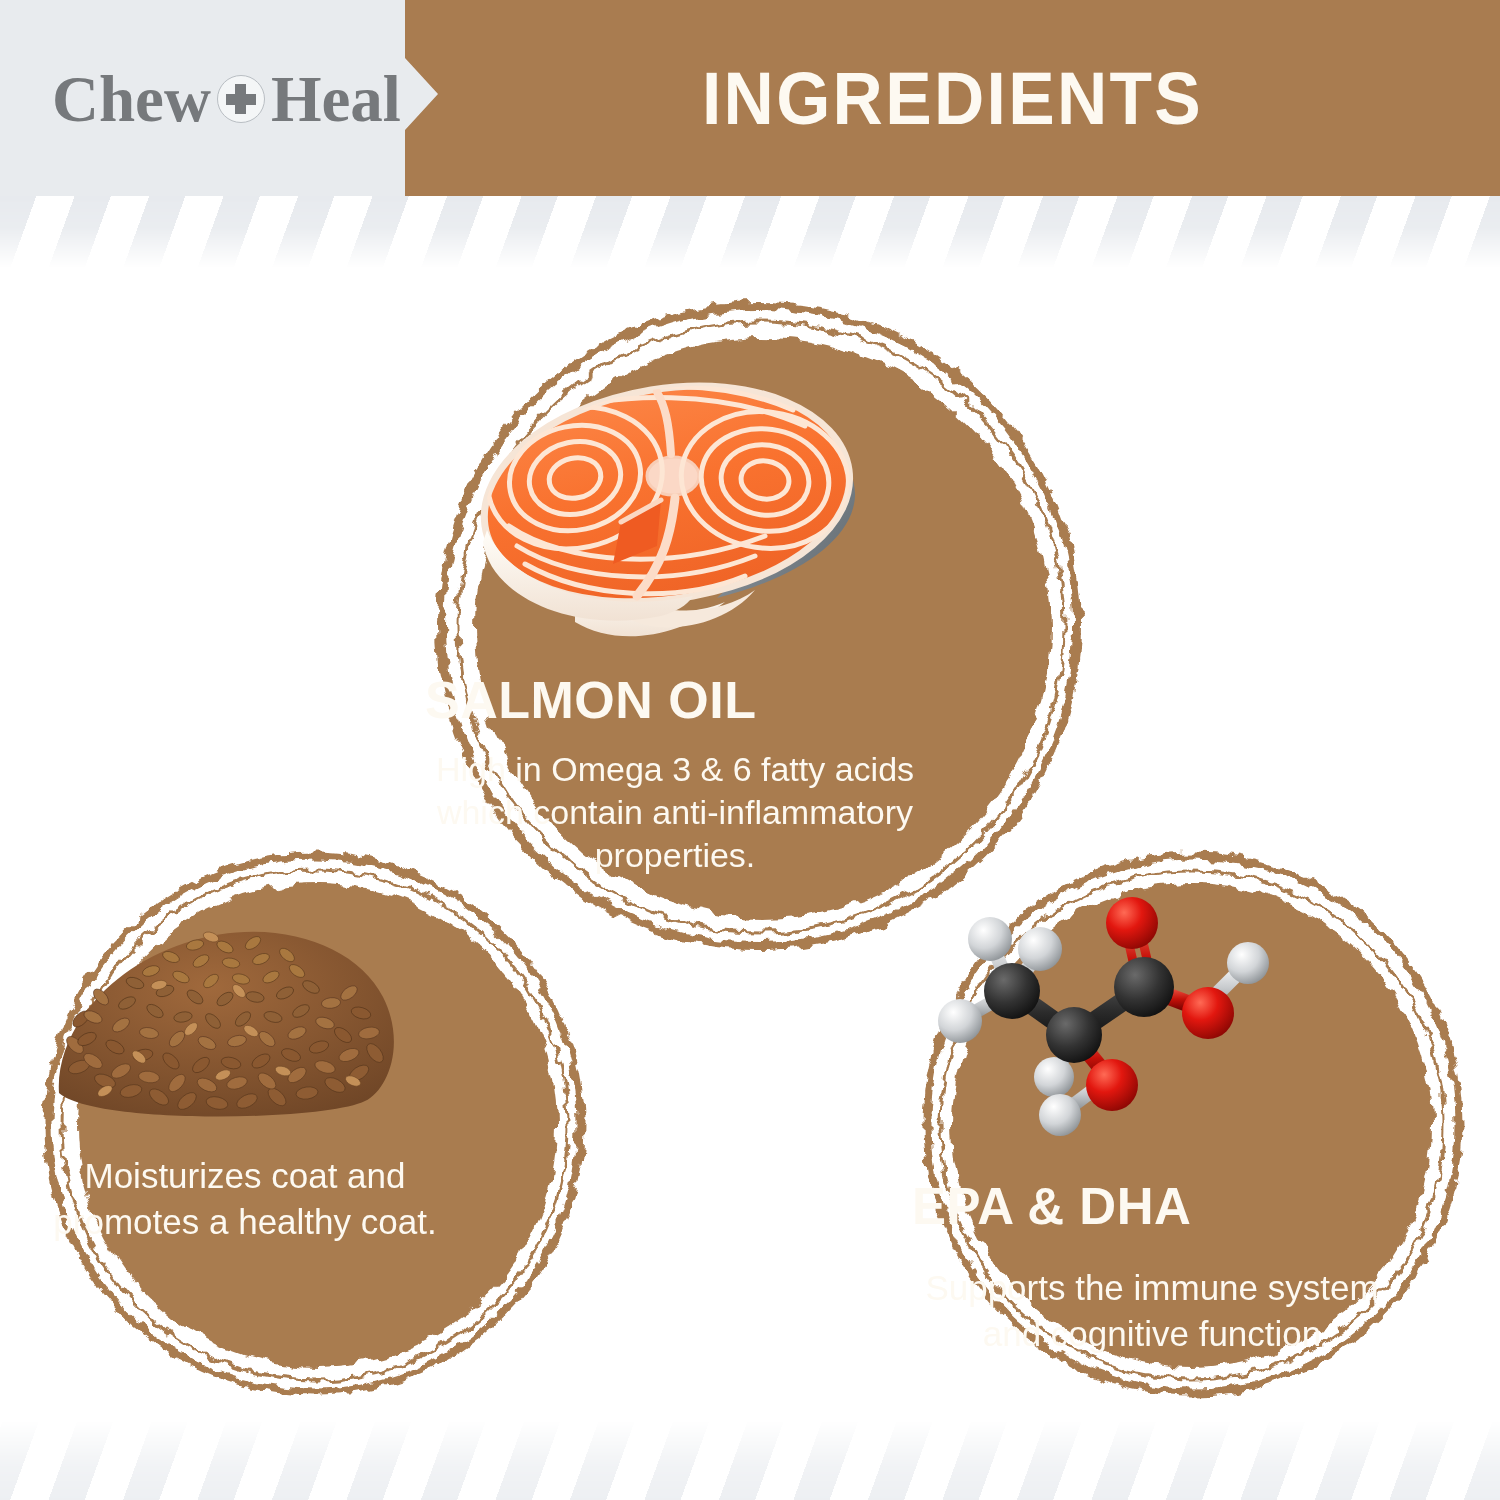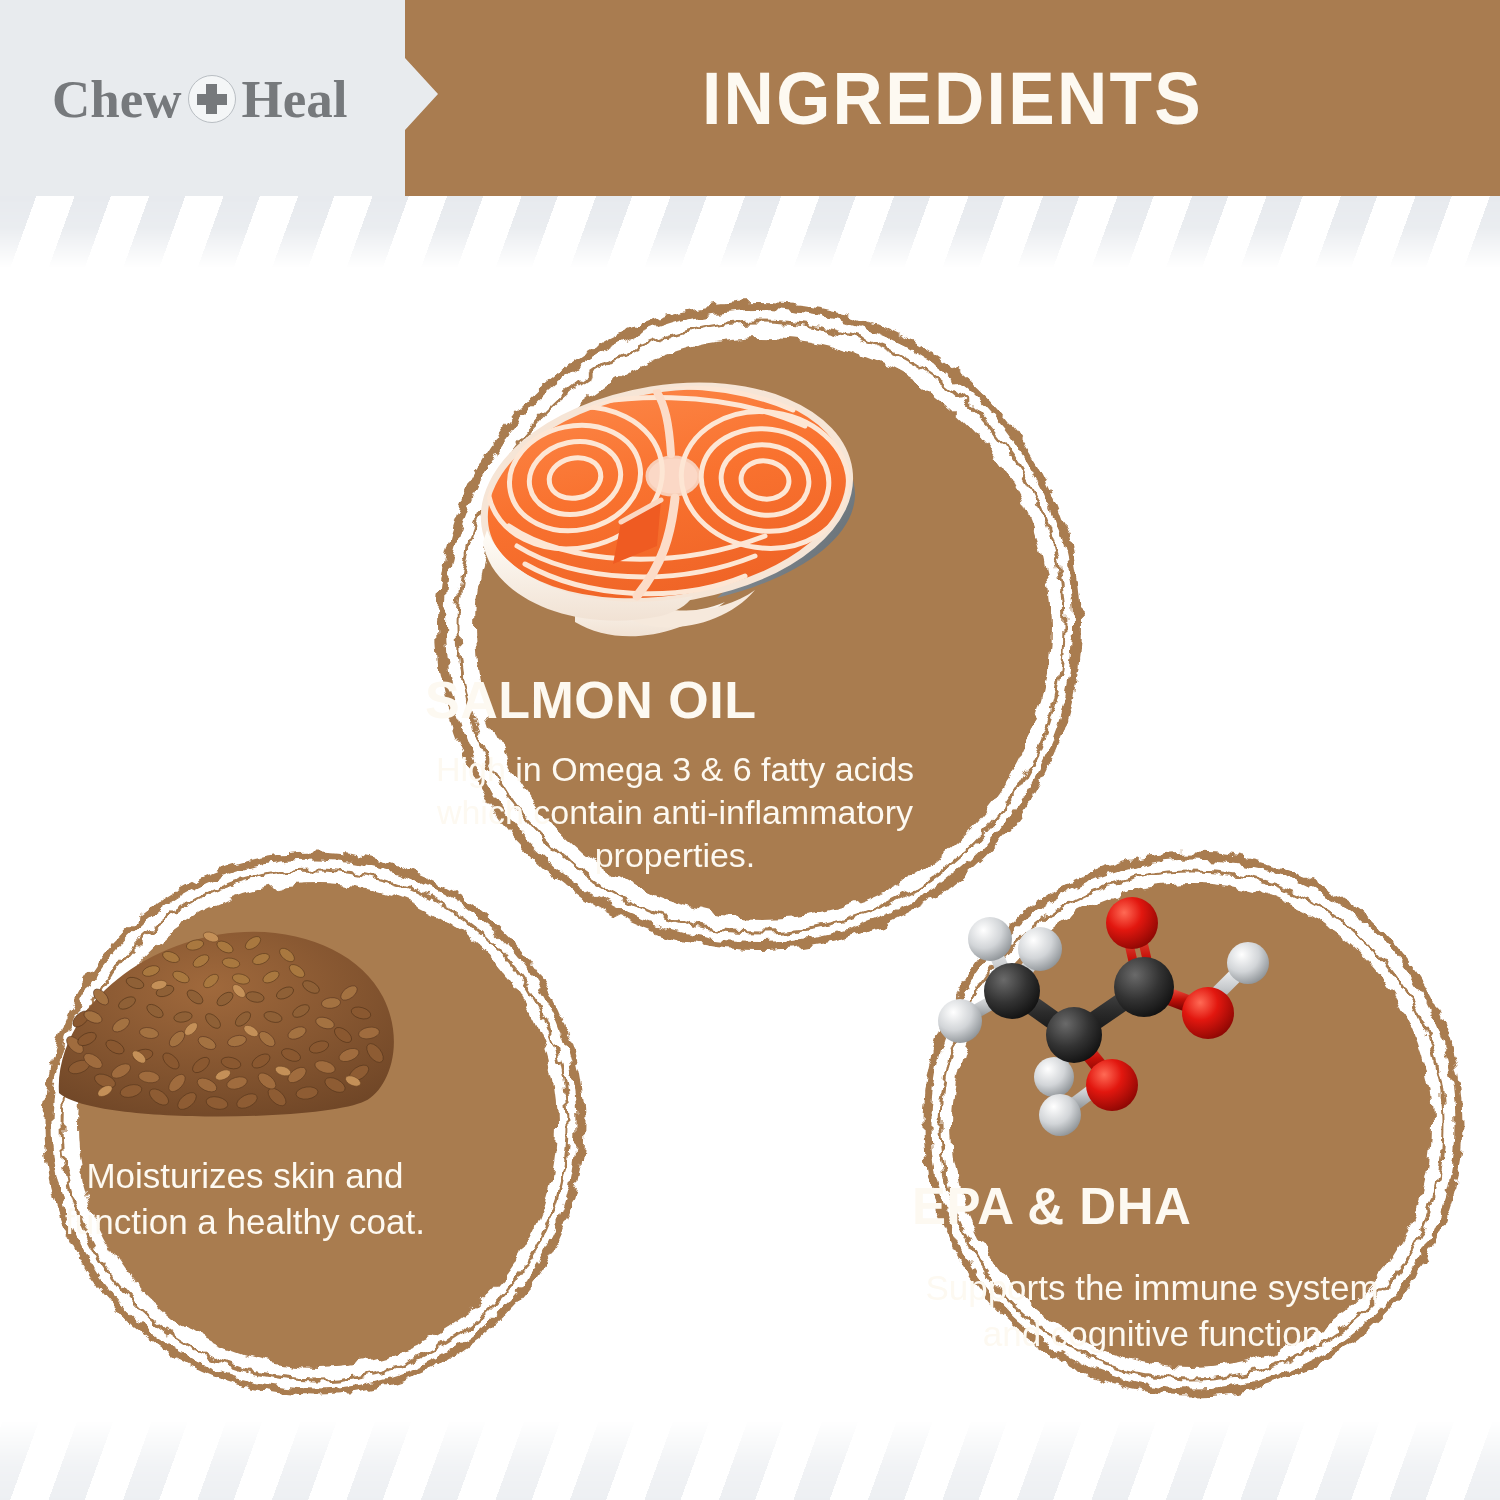--- a/index.html
+++ b/index.html
@@ -54,21 +54,21 @@
   #logo {
     position: absolute;
     left: 52px; top: 68px;
     display: flex;
     align-items: center;
     height: 62px;
   }
   .logo-word {
     font-family: "Liberation Serif", serif;
     font-weight: bold;
-    font-size: 53px;
+    font-size: 65px;
     color: #76797c;
     line-height: 1;
   }
   #logo-plus {
     position: relative;
     width: 46px; height: 46px;
     margin: 0 6px;
     border-radius: 50%;
     border: 1.5px solid #b9bec3;
     background: #f4f6f7;
@@ -433,21 +433,21 @@
           <ellipse cx="216" cy="146" rx="8" ry="4.4" transform="rotate(32 216 146)"></ellipse>
           <ellipse cx="124" cy="100" rx="8" ry="4.4" transform="rotate(-12 124 100)"></ellipse>
           <ellipse cx="204" cy="106" rx="8" ry="4.4" transform="rotate(46 204 106)"></ellipse>
           <ellipse cx="176" cy="52" rx="8" ry="4.4" transform="rotate(20 176 52)"></ellipse>
           <ellipse cx="70" cy="206" rx="8" ry="4.4" transform="rotate(-30 70 206)"></ellipse>
           <ellipse cx="318" cy="196" rx="8" ry="4.4" transform="rotate(24 318 196)"></ellipse>
         </g>
       </g>
     </svg>
 
-    <div class="badge-desc">Moisturizes skin and function a healthy coat.</div>
+    <div class="badge-desc">Moisturizes coat and promotes a healthy coat.</div>
   </div>
 </div>
 
 <div class="badge" id="badge-epa">
   <svg class="ring-svg" viewBox="0 0 560 560">
     <defs>
       <filter id="rough5">
         <feTurbulence type="fractalNoise" baseFrequency="0.05" numOctaves="3" seed="41" result="n"></feTurbulence>
         <feDisplacementMap in="SourceGraphic" in2="n" scale="14" xChannelSelector="R" yChannelSelector="G"></feDisplacementMap>
       </filter>

